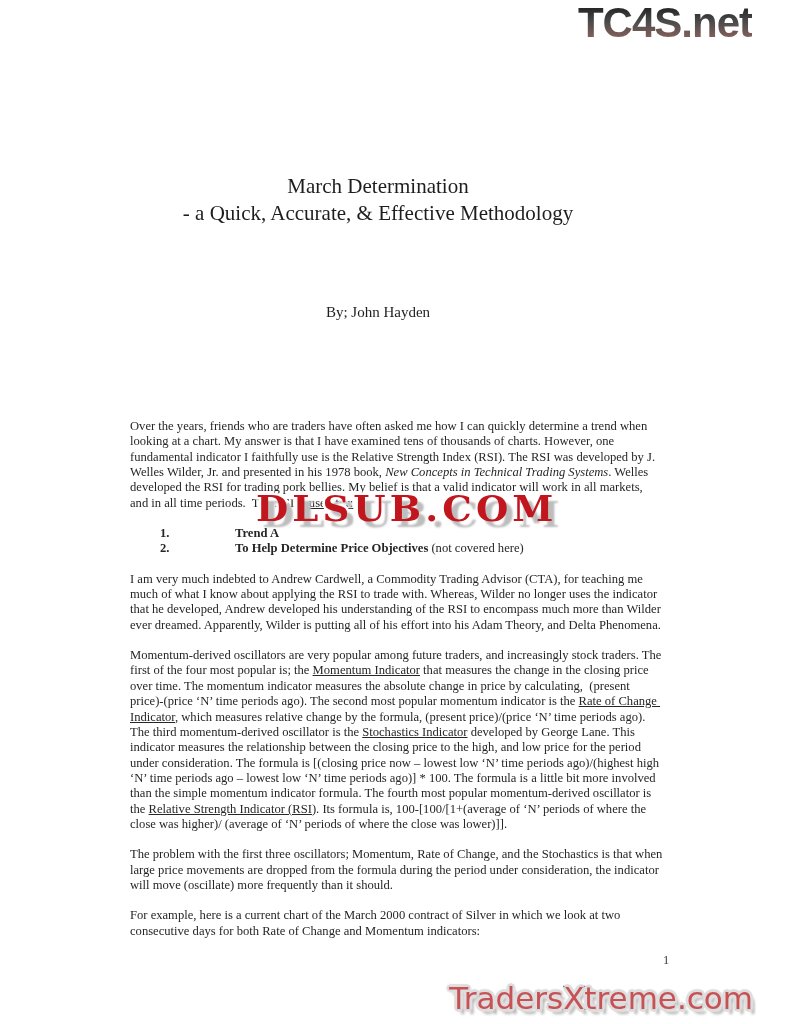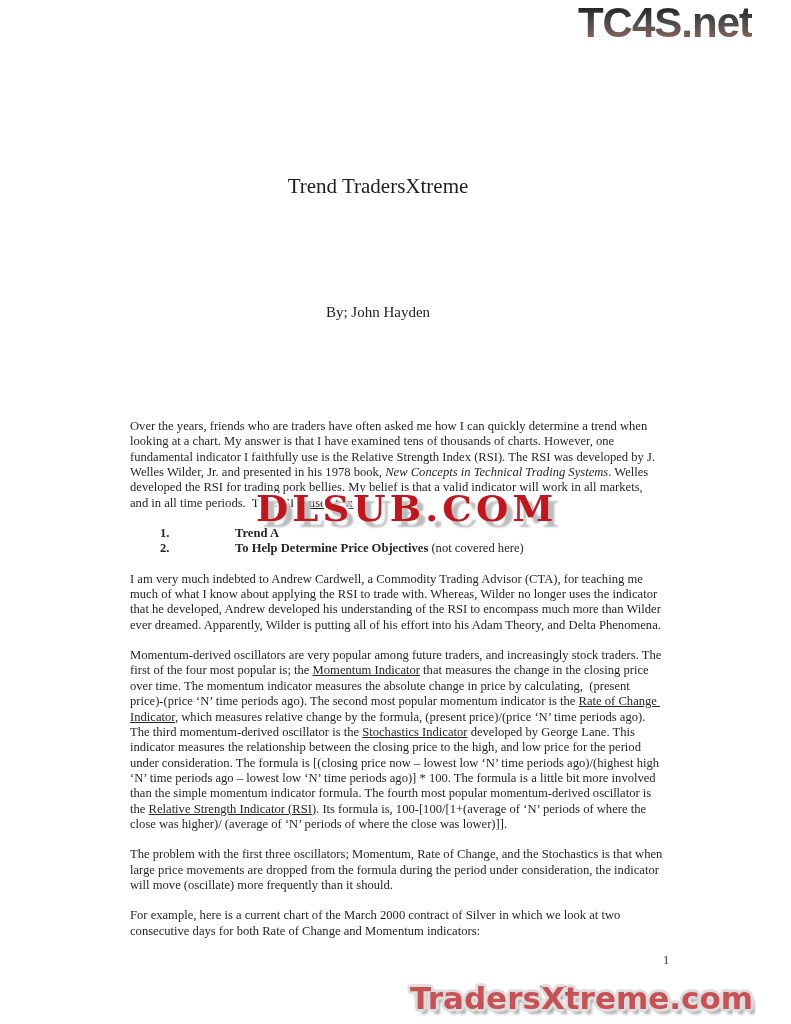--- a/index.html
+++ b/index.html
@@ -49,41 +49,42 @@
     -webkit-text-stroke:5px #ffffff;paint-order:stroke fill;
     text-shadow:6px 6px 2px #bdbdbd;
     transform:scaleX(1.03);transform-origin:left top;
   }
   .page-number{
     position:absolute;left:663px;top:953px;font-size:12.5px;color:#3a3a3a;
   }
   
   .logo-bottom{
     position:absolute;right:3px;top:980px;
-    font-family:"DejaVu Sans", sans-serif;font-weight:bold;
+    font-family:"DejaVu Sans", sans-serif;font-weight:normal;
     font-size:31px;line-height:1.2;white-space:nowrap;
     color:#c85156;
     -webkit-text-stroke:2.5px #6b181b;paint-order:stroke fill;
     text-shadow:
       -3px 0 1px #dedede, 3px 0 1px #dedede,
       0 -3px 1px #dedede, 0 3px 1px #dedede,
       -2px -2px 1px #dedede, 2px -2px 1px #dedede,
       -2px 2px 1px #dedede, 2px 2px 1px #dedede,
       4px 5px 3px #a8a8a8;
   }
 </style>
 </head>
 <body>
 
 <div class="page">
 
   <div class="logo-top">TC4S.net</div>
 
   <h1 class="title">
-    <span>Trend TradersXtreme</span><br>
+    <span>March Determination</span><br>
+    <span>- a Quick, Accurate, &amp; Effective Methodology</span>
   </h1>
 
   <div class="byline">By; John Hayden</div>
 
   <div class="content">
 
     <p><span>Over the years, friends who are traders have often asked me how I can quickly determine a trend when looking at a chart. My answer is that I have examined tens of thousands of charts. However, one fundamental indicator I faithfully use is the Relative Strength Index (RSI). The RSI was developed by J. Welles Wilder, Jr. and presented in his 1978 book, </span><span class="i">New Concepts in Technical Trading Systems</span><span>. Welles developed the RSI for trading pork bellies. My belief is that a valid indicator will work in all markets, and in all time periods.  The RSI </span><span class="u">is used for:</span></p>
 
     <div class="p-list">
       <div class="list-row">

